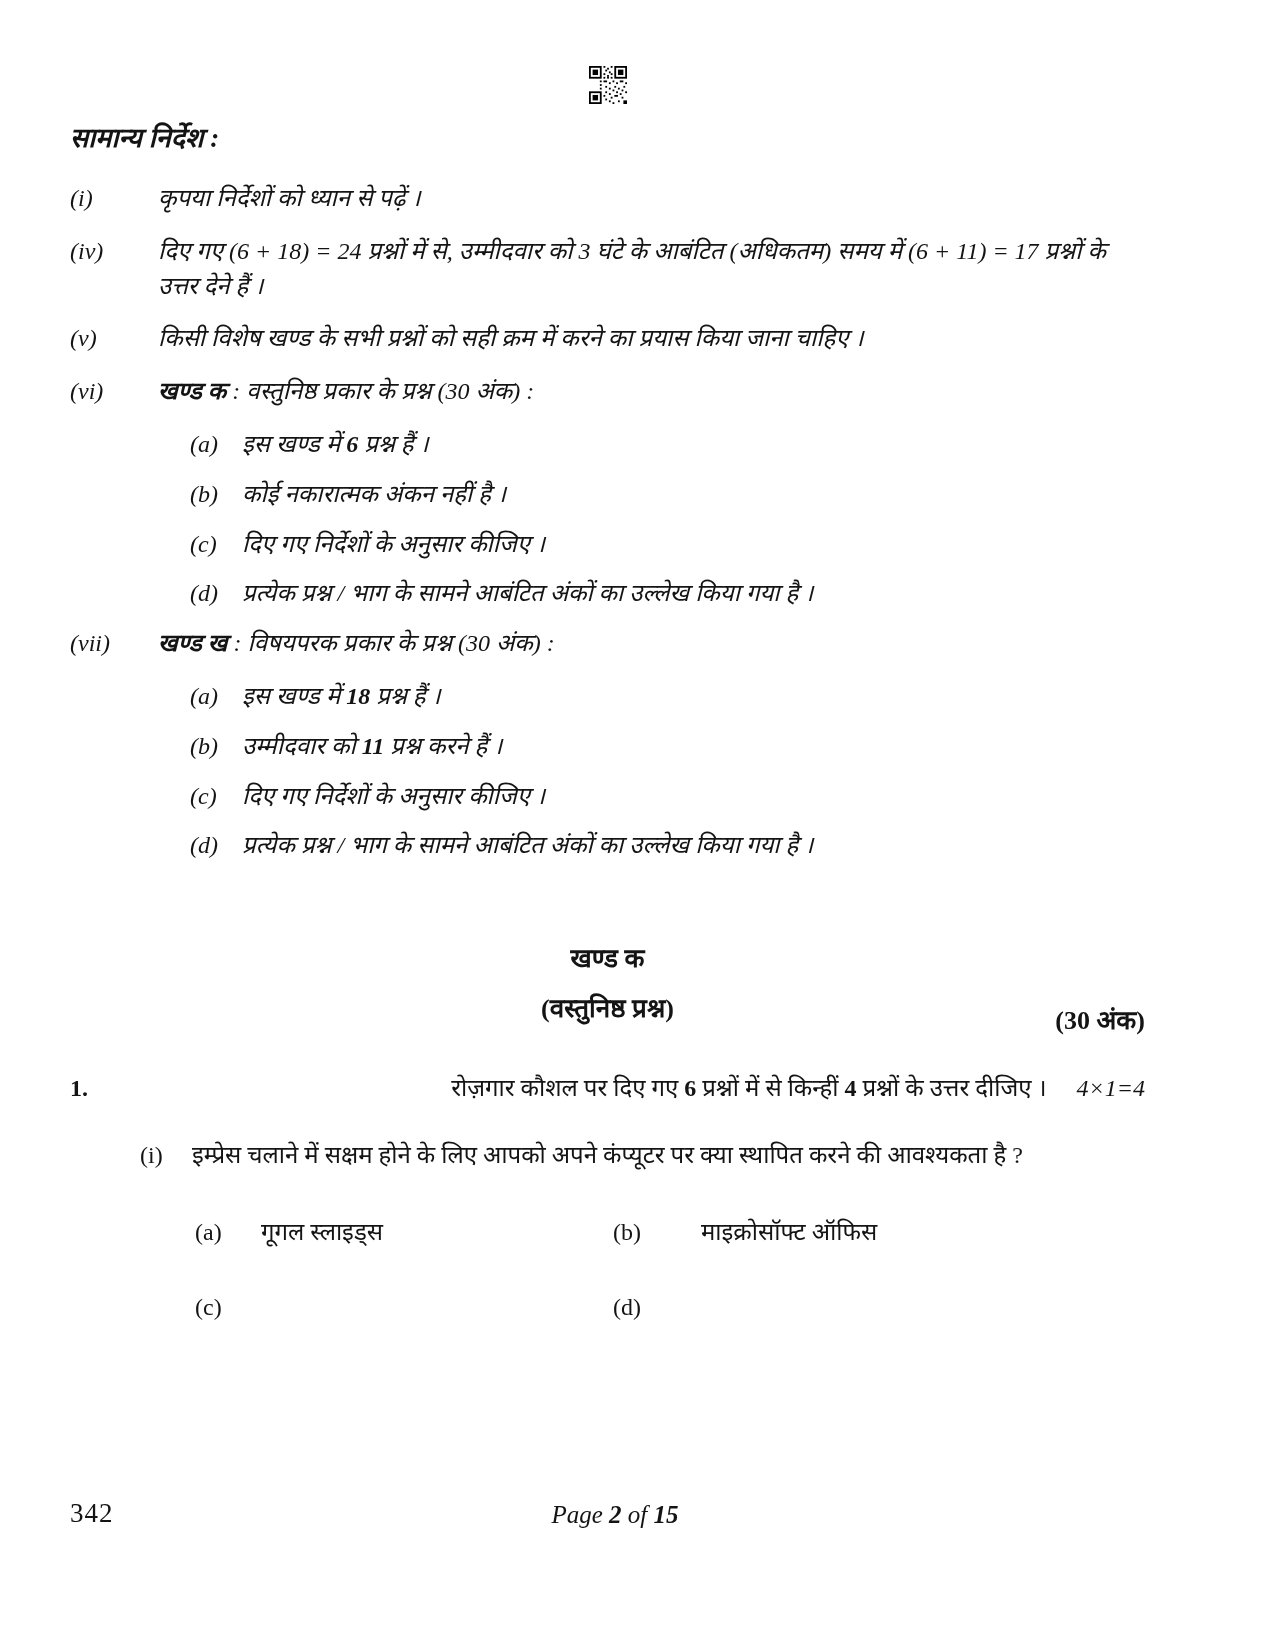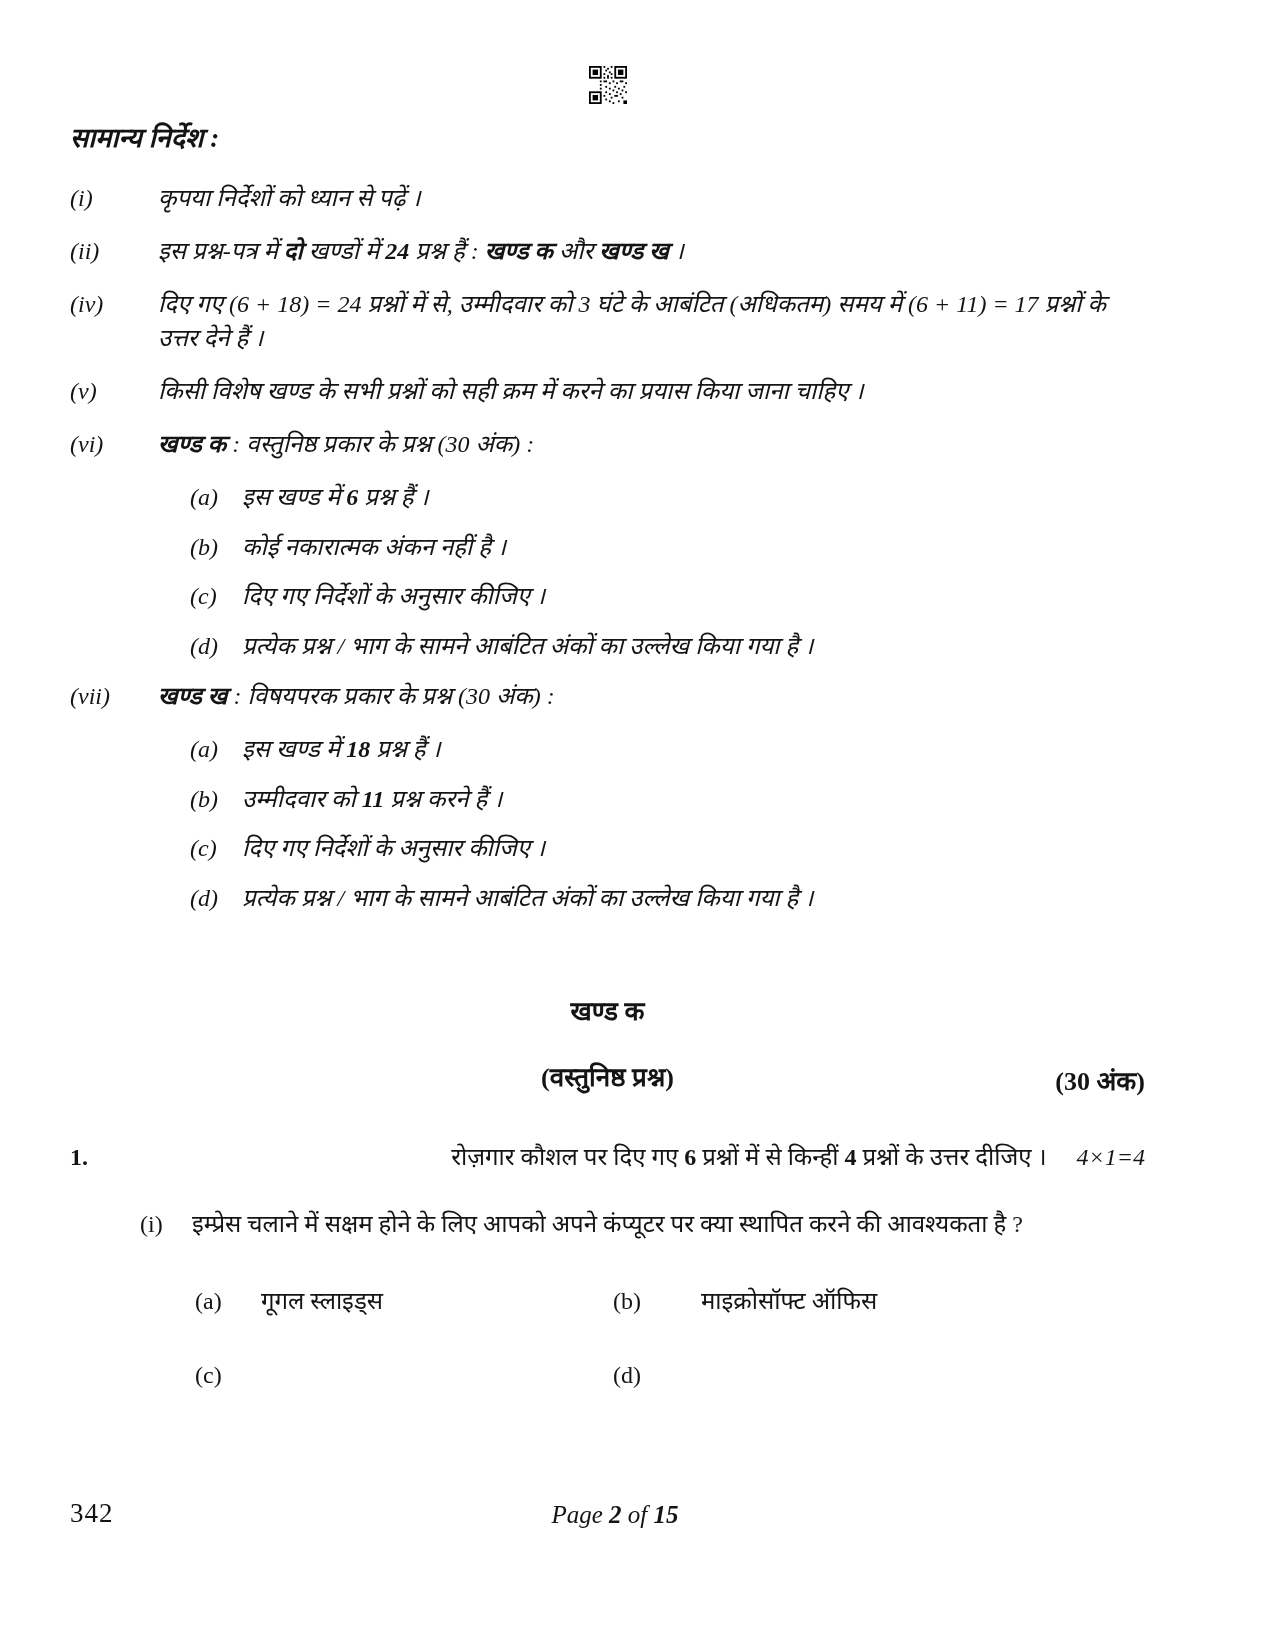--- a/index.html
+++ b/index.html
@@ -38,23 +38,23 @@
   .sub-text { flex:1; }
 
   .seg-bold { font-weight:bold; }
 
   .section-heading {
     text-align:center; font-size:26px; font-weight:bold;
     margin-top:64px; line-height:1.3;
   }
   .section-subline {
     position:relative; text-align:center; font-size:26px; font-weight:bold;
-    margin-top:32px; line-height:1.3;
-  }
-  .section-marks { position:absolute; right:0; top:4px; }
+    margin-top:16px; line-height:1.3;
+  }
+  .section-marks { position:absolute; right:0; top:12px; }
 
   .question {
     display:flex; font-size:24px; line-height:1.5;
     margin-top:44px;
   }
   .q-num { width:57px; flex:none; font-weight:bold; }
   .q-text { flex:1; padding-right:30px;text-align:right; }
   .q-marks { flex:none; font-style:italic; white-space:nowrap; }
 
   .sub-question {
@@ -144,24 +144,20 @@
     </svg>
   </div>
 
   <h2 class="gi-title">सामान्य निर्देश :</h2>
 
   <div class="ins-item">
     <span class="ins-num">(i)</span>
     <span class="ins-text"><span>कृपया निर्देशों को ध्यान से पढ़ें ।</span></span>
   </div>
 
-  <div class="ins-item">
-    <span class="ins-num">(ii)</span>
-    <span class="ins-text"><span>इस प्रश्न-पत्र में </span><span class="seg-bold">दो</span><span> खण्डों में </span><span class="seg-bold">24</span><span> प्रश्न हैं : </span><span class="seg-bold">खण्ड क</span><span> और </span><span class="seg-bold">खण्ड ख</span><span> ।</span></span>
-  </div>
 
 
   <div class="ins-item">
     <span class="ins-num">(iv)</span>
     <span class="ins-text"><span>दिए गए (6 + 18) = 24 प्रश्नों में से, उम्मीदवार को 3 घंटे के आबंटित (अधिकतम) समय में (6 + 11) = 17 प्रश्नों के उत्तर देने हैं ।</span></span>
   </div>
 
   <div class="ins-item">
     <span class="ins-num">(v)</span>
     <span class="ins-text"><span>किसी विशेष खण्ड के सभी प्रश्नों को सही क्रम में करने का प्रयास किया जाना चाहिए ।</span></span>

